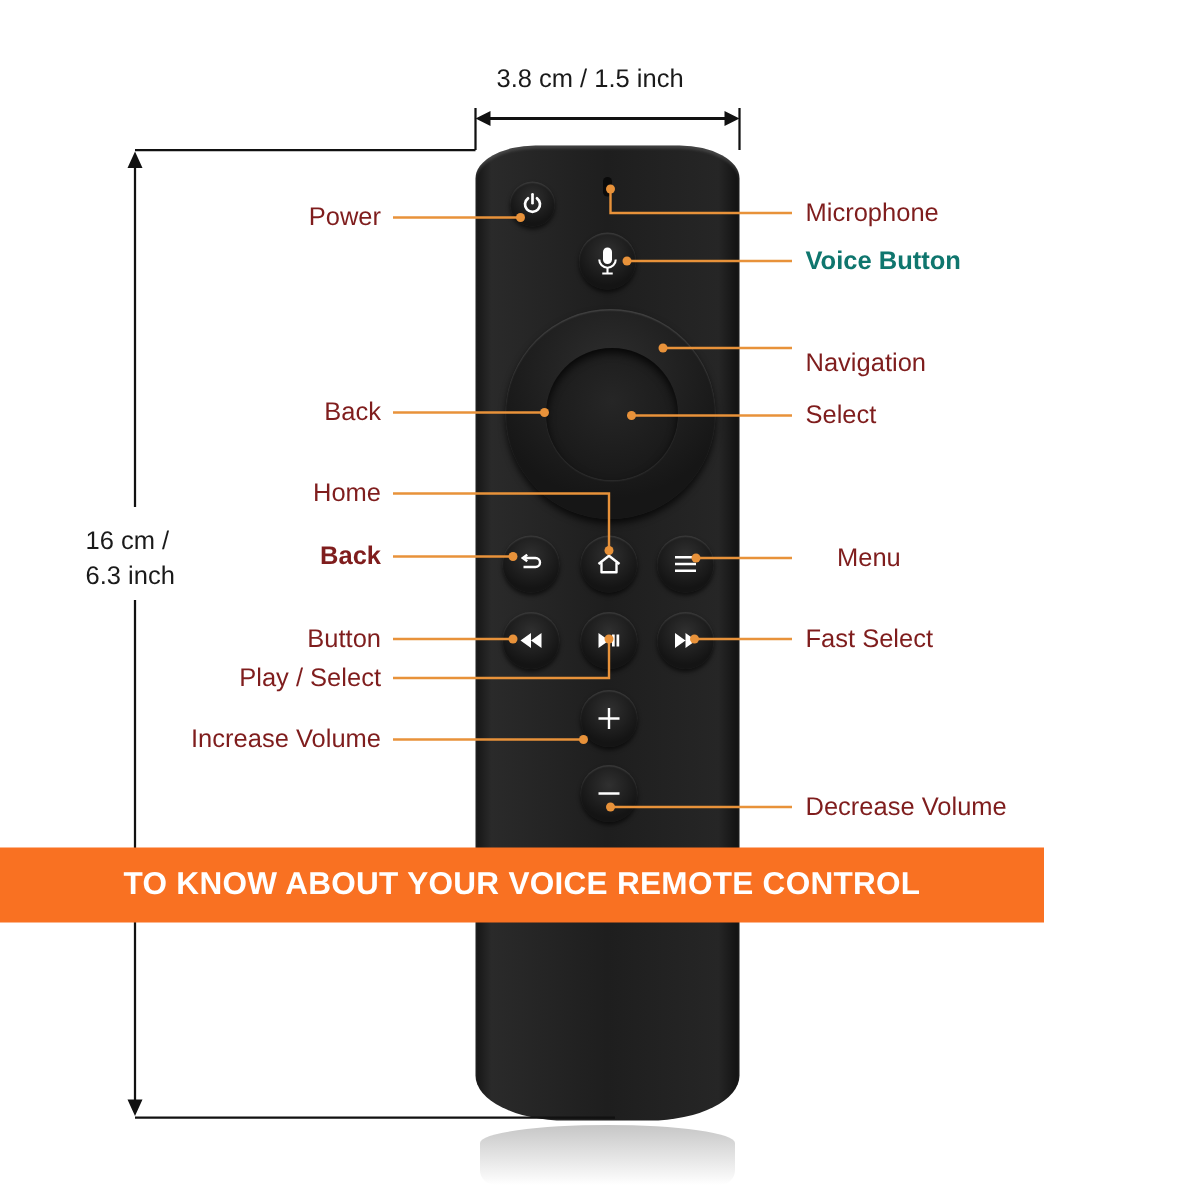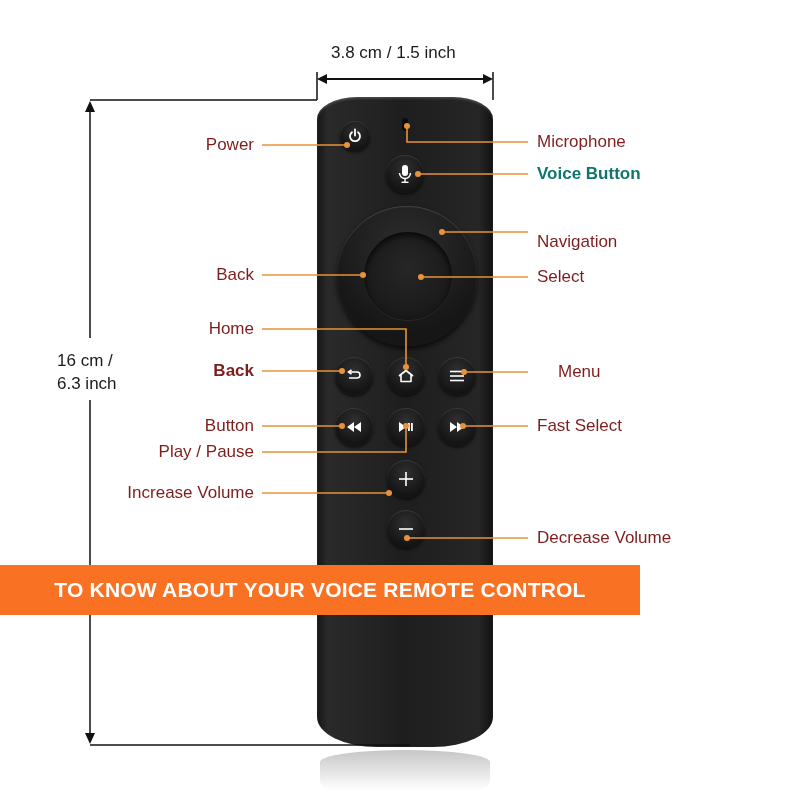--- a/index.html
+++ b/index.html
@@ -31,21 +31,21 @@
     background: radial-gradient(circle at 50% 30%, #2e2e2e, #161616 70%);
     box-shadow: 0 3px 5px rgba(0,0,0,0.7), inset 0 1px 1px rgba(255,255,255,0.15);
   }
   .nav-center {
     position: absolute; left: 364px; top: 232px; width: 88px; height: 88px; border-radius: 50%;
     background: radial-gradient(circle at 50% 40%, #262626, #1a1a1a 70%);
     box-shadow: inset 0 3px 6px rgba(0,0,0,0.8), 0 1px 1px rgba(255,255,255,0.08);
   }
   .mic-slot { position: absolute; left: 402px; top: 118px; width: 6px; height: 13px; border-radius: 3px; background: #0a0a0a; }
   .banner {
-    position: absolute; left: 0; top: 565px; width: 640px; height: 50px; background: #f97122;
+    position: absolute; left: 0; top: 565px; width: 696px; height: 50px; background: #f97122;
     display: flex; align-items: center; justify-content: center;
     color: #ffffff; font-weight: bold; font-size: 21px; letter-spacing: 0.2px;
   }
   svg.lines { position: absolute; left: 0; top: 0; width: 800px; height: 800px; pointer-events: none; }
 </style>
 </head>
 <body>
 
 <div class="dim-text" style="left:331px; top:41px;">3.8 cm / 1.5 inch</div>
 <div class="dim-text" style="left:57px; top:349px;">16 cm /</div>
@@ -170,21 +170,21 @@
     <circle cx="463" cy="426" r="3"></circle>
       <circle cx="407" cy="538" r="3"></circle>
   </g>
 </svg>
 
 <div class="label right" style="right:546px; top:135px;">Power</div>
 <div class="label right" style="right:546px; top:265px;">Back</div>
 <div class="label right" style="right:546px; top:319px;">Home</div>
 <div class="label right" style="right:546px; top:361px;font-weight:bold;">Back</div>
 <div class="label right" style="right:546px; top:416px;">Button</div>
-<div class="label right" style="right:546px; top:442px;">Play / Pause</div>
+<div class="label right" style="right:546px; top:442px;">Play / Select</div>
 <div class="label right" style="right:546px; top:483px;">Increase Volume</div>
 
 <div class="label" style="left:537px; top:132px;">Microphone</div>
 <div class="label accent" style="left:537px; top:164px;">Voice Button</div>
 <div class="label" style="left:537px; top:222px;margin-top:10px;">Navigation</div>
 <div class="label" style="left:537px; top:267px;">Select</div>
 <div class="label" style="left:558px; top:362px;">Menu</div>
 <div class="label" style="left:537px; top:416px;">Fast Select</div>
 <div class="label" style="left:537px; top:528px;">Decrease Volume</div>
 

